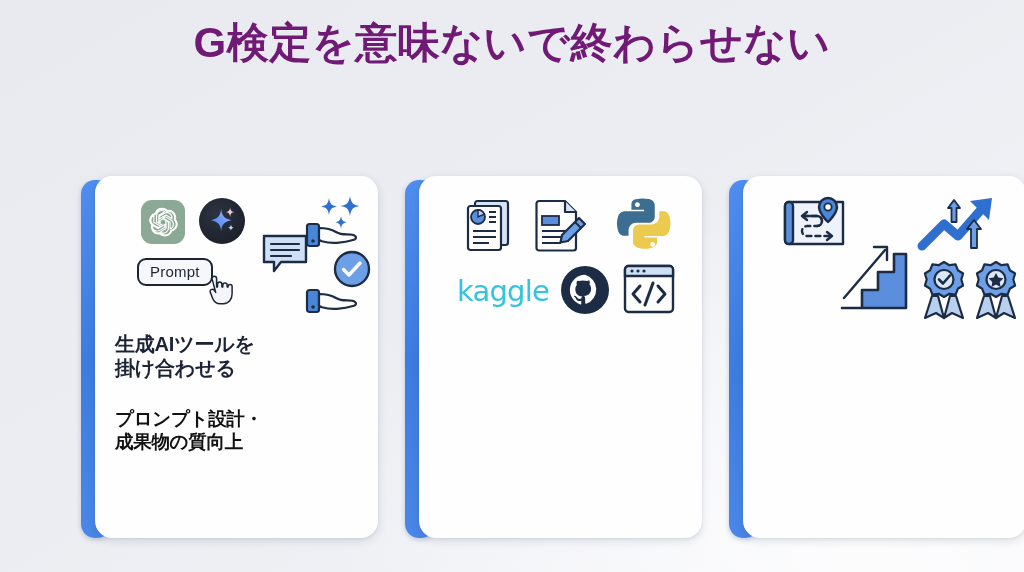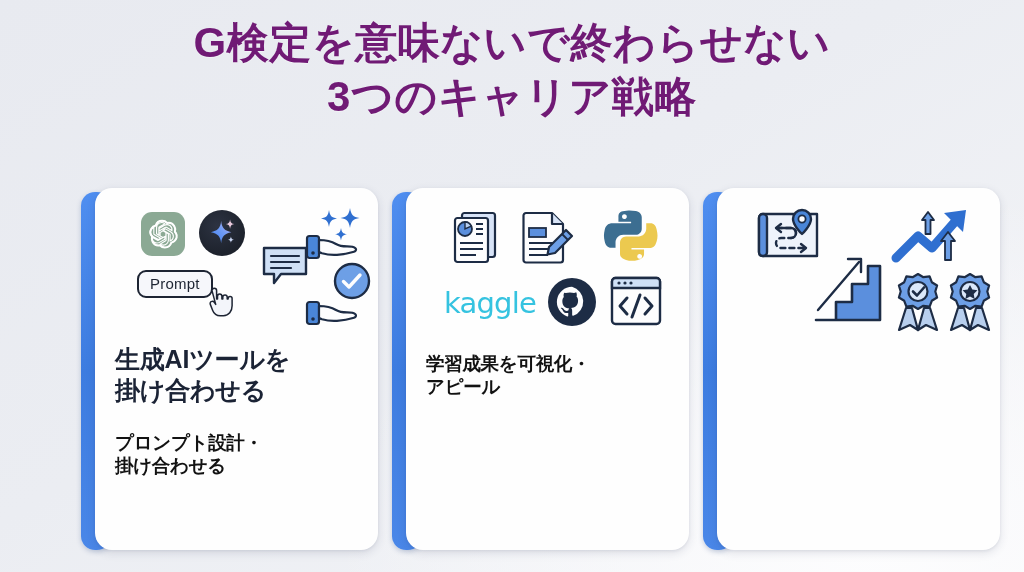--- a/index.html
+++ b/index.html
@@ -40,26 +40,26 @@
   .title-line {
     font-size: 42px;
     font-weight: 700;
     white-space: nowrap;
     text-shadow: 0 1px 0 rgba(255,255,255,.35);
   }
 
   
   .cards {
     position: absolute;
-    top: 188px;
+    top: 176px;
     left: 33px;
     width: 958px;
     height: 366px;
     display: flex;
-    gap: 14px;
+    gap: 27px;
     padding-left: 48px;
   }
 
   .card-wrap {
     position: relative;
     width: 297px;
     height: 366px;
     flex: 0 0 297px;
   }
 
@@ -89,21 +89,21 @@
     flex-direction: column;
   }
 
   .icon-area {
     position: relative;
     height: 140px;
     width: 100%;
   }
 
   .card-title {
-    font-size: 25px;
+    font-size: 20px;
     font-weight: 700;
     color: #1b2335;
     line-height: 1.22;
     letter-spacing: -0.2px;
     white-space: pre-line;
   }
   .card-title.tight { font-size: 23px; line-height: 1.2; }
 
   .card-sub {
     font-size: 18.5px;
@@ -156,21 +156,20 @@
 
   svg { display: block; overflow: visible; }
 </style>
 </head>
 <body>
 
 <div id="slide">
 
   <div class="title-block">
     <div class="title-line">G検定を意味ないで終わらせない</div>
-    <div class="title-line">3つのキャリア戦略</div>
   </div>
 
   <div class="cards">
 
     <div class="card-wrap">
       <div class="accent-bar"></div>
       <div class="card">
 
         <div class="icon-area">
 
@@ -240,21 +239,21 @@
               <path d="M14 10c6 0 12 1 17 4 3 1.8 7 2.4 11 2.4 4 0 7 .4 8.4 1.8 1.2 1.2.6 3-1.4 3.6-4 1.2-11 2.6-17 3-5 .3-11-.4-15-1.6-1.2-.4-2.2-.8-3-1.2z" fill="#fdfdfe" stroke="#1d2c45" stroke-width="2.2" stroke-linejoin="round"></path>
             </svg>
           </div>
 
         </div>
 
         <div class="card-title">生成AIツールを
 掛け合わせる</div>
         <div class="sub-gap-lg"></div>
         <div class="card-sub">プロンプト設計・
-掛け合わせる</div>
+成果物の質向上</div>
         <div class="spacer"></div>
       </div>
     </div>
 
     <div class="card-wrap">
       <div class="accent-bar"></div>
       <div class="card">
 
         <div class="icon-area">
 
@@ -313,22 +312,20 @@
               <circle cx="21" cy="7" r="1.6" fill="#1d2c45"></circle>
               <path d="M17 22l-7 8 7 8" fill="none" stroke="#1d2c45" stroke-width="3" stroke-linecap="round" stroke-linejoin="round"></path>
               <path d="M35 22l7 8-7 8" fill="none" stroke="#1d2c45" stroke-width="3" stroke-linecap="round" stroke-linejoin="round"></path>
               <line x1="30" y1="19" x2="22" y2="41" stroke="#1d2c45" stroke-width="3" stroke-linecap="round"></line>
             </svg>
           </div>
 
         </div>
 
         <div class="sub-gap-sm"></div>
-        <div class="card-sub">学習成果を可視化・
-アピール</div>
         <div class="spacer"></div>
       </div>
     </div>
 
     <div class="card-wrap">
       <div class="accent-bar"></div>
       <div class="card">
 
         <div class="icon-area">
 

